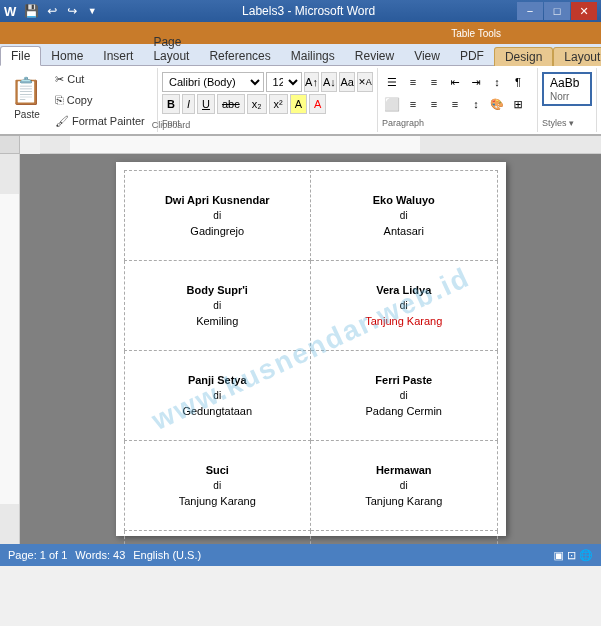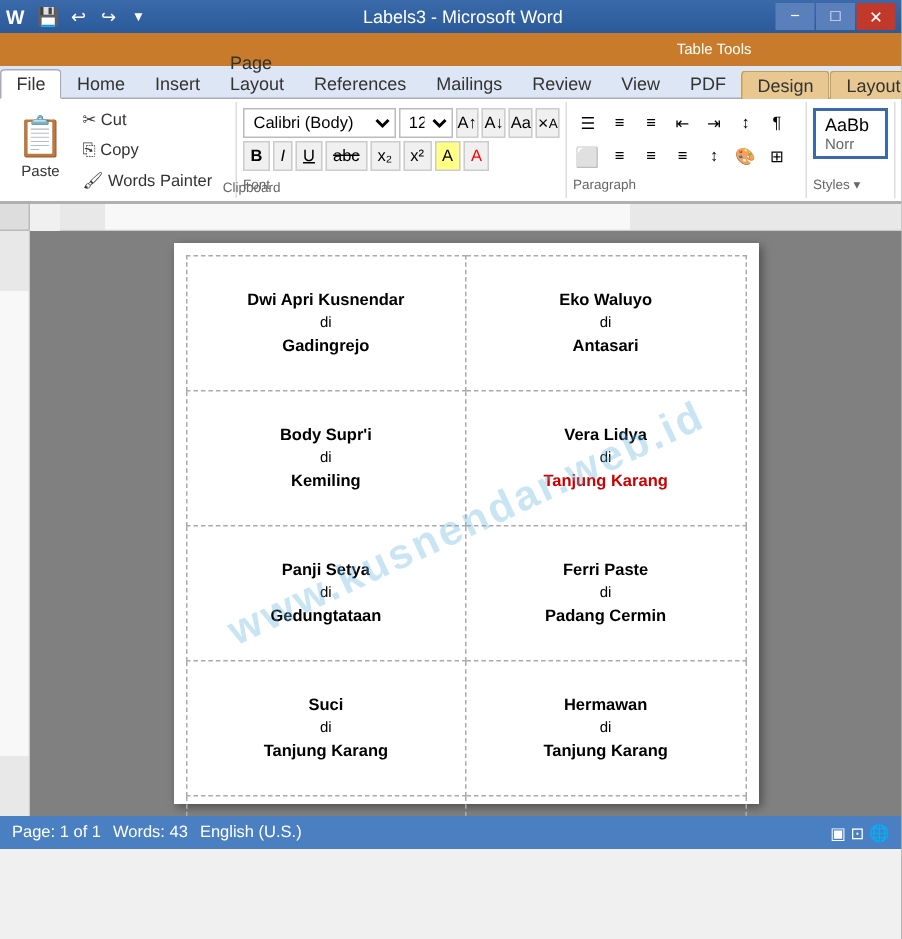--- a/index.html
+++ b/index.html
@@ -236,21 +236,21 @@
       display: block;
       margin-bottom: 4px;
     }
     .label-di {
       font-size: 10px;
       color: #000;
       display: block;
       margin-bottom: 4px;
     }
     .label-place {
-      font-weight: bold;
+      font-weight: normal;
       font-size: 11px;
       color: #000;
       display: block;
     }
     .label-place.tanjung { color: #cc0000; }
 
     
     .status-bar {
       background: #4a7fc1;
       height: 22px;
@@ -393,21 +393,21 @@
       <div class="ribbon-btn-small">
         <span>✂</span>
         <span>Cut</span>
       </div>
       <div class="ribbon-btn-small">
         <span>⎘</span>
         <span>Copy</span>
       </div>
       <div class="ribbon-btn-small">
         <span>🖌</span>
-        <span>Words Painter</span>
+        <span>Format Painter</span>
       </div>
     </div>
     <div class="ribbon-group-label" style="font-size:9px;color:#666;align-self:flex-end;margin-left:auto;">Clipboard</div>
   </div>
 
   <div class="font-group" style="padding:4px 4px;min-width:220px;">
     <div class="font-row">
       <select class="font-select">
         <option>Calibri (Body)</option>
       </select>

